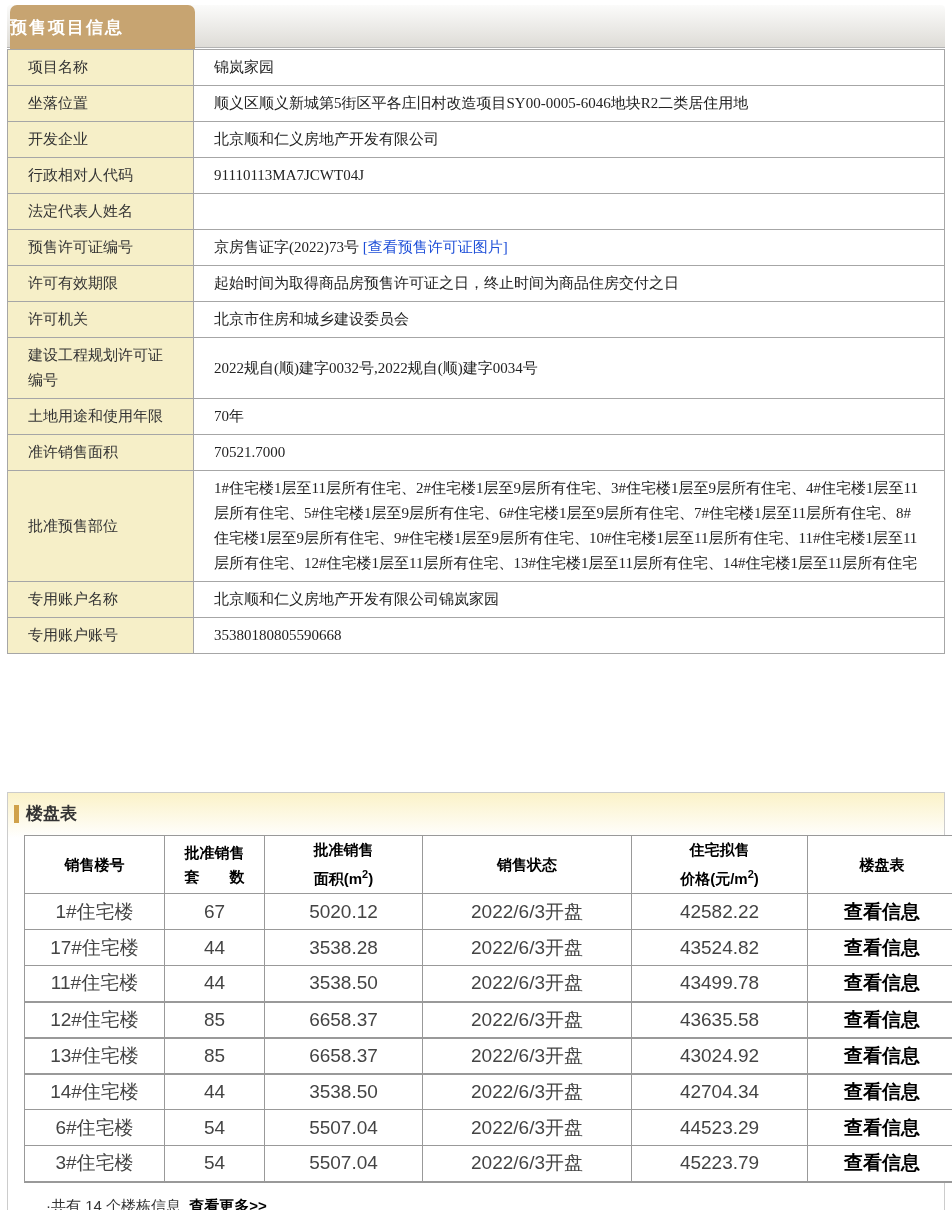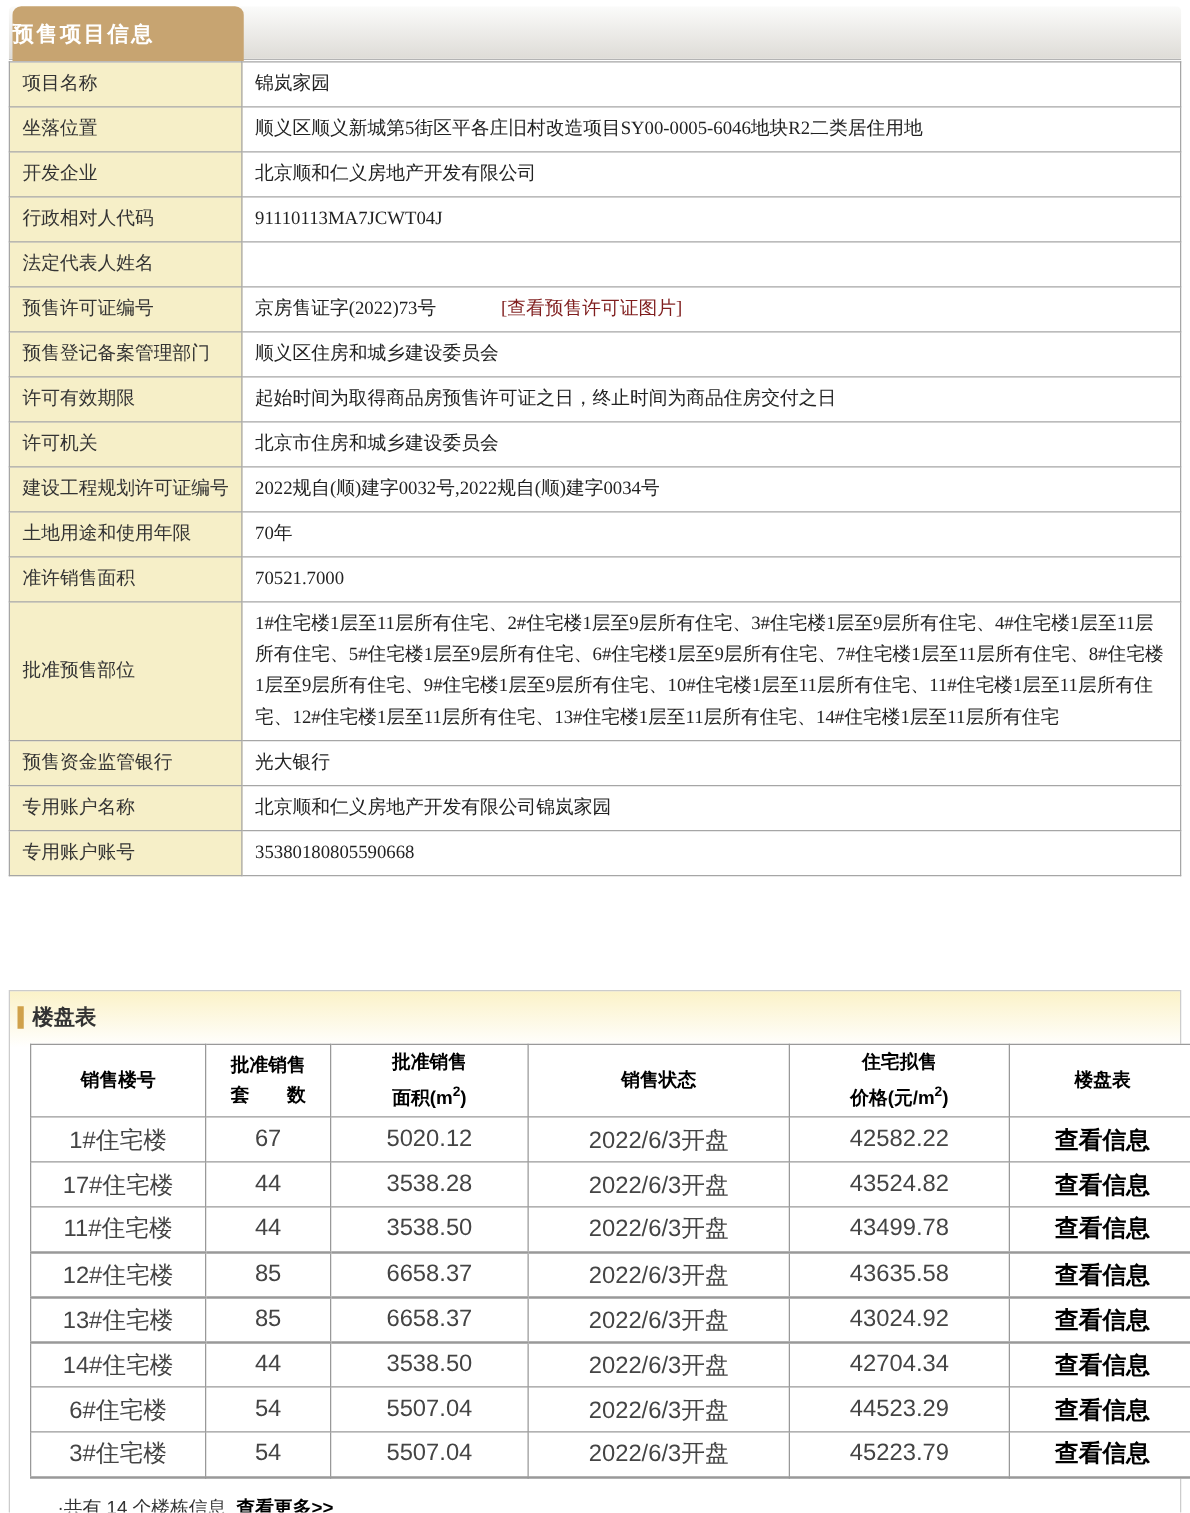--- a/index.html
+++ b/index.html
@@ -29,29 +29,29 @@
     display:flex;align-items:center;
     color:#ffffff;font-weight:bold;font-size:17px;letter-spacing:2px;
   }
   
   .info-table{
     position:absolute;left:7px;top:49px;width:938px;
     border-collapse:collapse;table-layout:fixed;background:#ffffff;
   }
   .info-table td{
     border:1px solid var(--info-border,#a6a6a6);
-    padding:5px 10px;
+    padding:5px 20px;
     font-family:"Liberation Serif","DejaVu Serif",serif;
     font-size:15px;line-height:25px;color:#222222;
     word-break:break-all;
   }
   .info-table td.label-cell{
     width:186px;background:var(--label-bg,#f6efc8);color:#333333;
   }
-  .cert-link{color:#7f1d1d;text-decoration:none;cursor:pointer;margin-left:48px;}
+  .cert-link{color:#1d4ed8;text-decoration:none;cursor:pointer;}
   
   .building-section{
     position:absolute;left:7px;top:792px;width:938px;height:538px;
     border:1px solid var(--section-border,#cccccc);
     background:linear-gradient(var(--section-grad-top,#fbf2c8),#ffffff 45px);
   }
   .section-title-row{display:flex;align-items:center;margin:9px 0 10px 6px;}
   .accent-bar{width:5px;height:18px;background:var(--accent-bar,#d0a14a);margin-right:7px;}
   .section-title{font-weight:bold;font-size:17px;color:#333333;}
   .building-table{
@@ -103,24 +103,20 @@
       </tr>
       <tr>
         <td class="label-cell">法定代表人姓名</td>
         <td class="value-cell"><span></span></td>
       </tr>
       <tr>
         <td class="label-cell">预售许可证编号</td>
         <td class="value-cell"><span>京房售证字(2022)73号</span> <a class="cert-link">[查看预售许可证图片]</a></td>
       </tr>
       <tr>
-        <td class="label-cell">预售登记备案管理部门</td>
-        <td class="value-cell"><span>顺义区住房和城乡建设委员会</span></td>
-      </tr>
-      <tr>
         <td class="label-cell">许可有效期限</td>
         <td class="value-cell"><span>起始时间为取得商品房预售许可证之日，终止时间为商品住房交付之日</span></td>
       </tr>
       <tr>
         <td class="label-cell">许可机关</td>
         <td class="value-cell"><span>北京市住房和城乡建设委员会</span></td>
       </tr>
       <tr>
         <td class="label-cell">建设工程规划许可证编号</td>
         <td class="value-cell"><span>2022规自(顺)建字0032号,2022规自(顺)建字0034号</span></td>
@@ -129,24 +125,20 @@
         <td class="label-cell">土地用途和使用年限</td>
         <td class="value-cell"><span>70年</span></td>
       </tr>
       <tr>
         <td class="label-cell">准许销售面积</td>
         <td class="value-cell"><span>70521.7000</span></td>
       </tr>
       <tr>
         <td class="label-cell">批准预售部位</td>
         <td class="value-cell"><span>1#住宅楼1层至11层所有住宅、2#住宅楼1层至9层所有住宅、3#住宅楼1层至9层所有住宅、4#住宅楼1层至11层所有住宅、5#住宅楼1层至9层所有住宅、6#住宅楼1层至9层所有住宅、7#住宅楼1层至11层所有住宅、8#住宅楼1层至9层所有住宅、9#住宅楼1层至9层所有住宅、10#住宅楼1层至11层所有住宅、11#住宅楼1层至11层所有住宅、12#住宅楼1层至11层所有住宅、13#住宅楼1层至11层所有住宅、14#住宅楼1层至11层所有住宅</span></td>
-      </tr>
-      <tr>
-        <td class="label-cell">预售资金监管银行</td>
-        <td class="value-cell"><span>光大银行</span></td>
       </tr>
       <tr>
         <td class="label-cell">专用账户名称</td>
         <td class="value-cell"><span>北京顺和仁义房地产开发有限公司锦岚家园</span></td>
       </tr>
       <tr>
         <td class="label-cell">专用账户账号</td>
         <td class="value-cell"><span>35380180805590668</span></td>
       </tr>
     </tbody>

